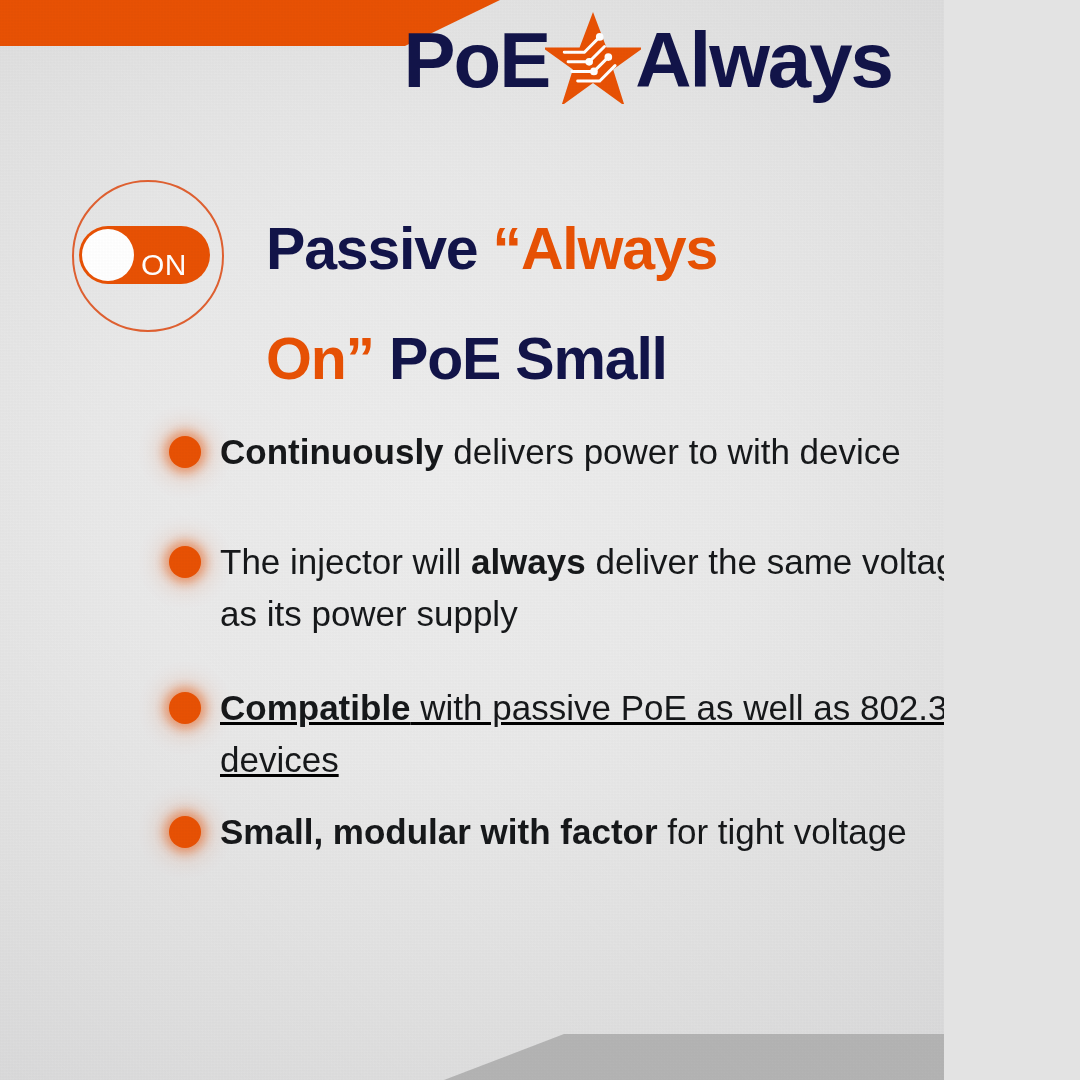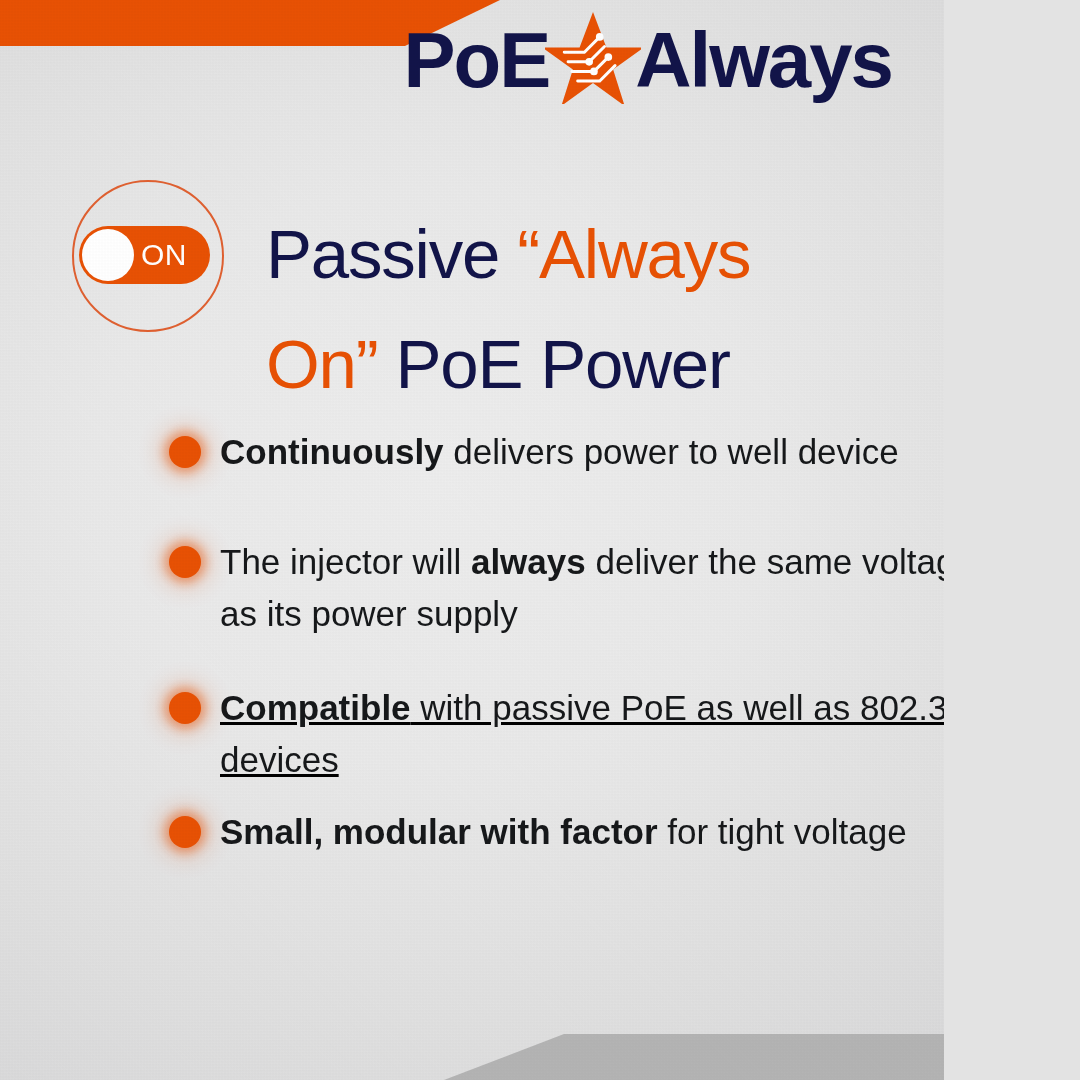--- a/index.html
+++ b/index.html
@@ -124,40 +124,40 @@
     left: 3px;
     top: 3px;
     width: 52px;
     height: 52px;
     border-radius: 50%;
     background: #ffffff;
   }
   .toggle-label {
     position: absolute;
     left: 62px;
-    top: 0;
+    top: 10px;
     height: 58px;
     line-height: 58px;
     color: #ffffff;
     font-size: 30px;
     font-weight: 400;
     letter-spacing: .5px;
     font-family: "Liberation Sans", sans-serif;
   }
 
   
   .headline {
     position: absolute;
     left: 266px;
     top: 154px;
     width: 790px;
     z-index: 20;
     font-family: "Liberation Sans", sans-serif;
-    font-weight: normal;
-    font-size: 69px;
+    font-weight: bold;
+    font-size: 59px;
     line-height: 110px;
     letter-spacing: -1.2px;
     color: #121449;
   }
   .headline .accent { color: #e85104; }
   .headline .line { display: block; white-space: nowrap; }
 
   
   .bullets {
     position: absolute;
@@ -240,29 +240,29 @@
   <div class="toggle-badge">
     <div class="toggle-ring"></div>
     <div class="toggle-pill">
       <div class="toggle-knob"></div>
       <div class="toggle-label">ON</div>
     </div>
   </div>
 
   <h1 class="headline">
     <span class="line"><span>Passive </span><span class="accent">“Always</span></span>
-    <span class="line"><span class="accent">On”</span><span> PoE Power</span></span>
+    <span class="line"><span class="accent">On”</span><span> PoE Small</span></span>
   </h1>
 
   <ul class="bullets" style="list-style:none;margin:0;padding:0;">
     <li class="bullet-item b1">
       <span class="bullet-dot-wrap">
           <span class="bullet-dot"></span>
         </span>
-      <span class="bullet-text"><b>Continuously</b><span> delivers power to well device</span></span>
+      <span class="bullet-text"><b>Continuously</b><span> delivers power to with device</span></span>
     </li>
     <li class="bullet-item b2">
       <span class="bullet-dot-wrap">
           <span class="bullet-dot"></span>
         </span>
       <span class="bullet-text"><span>The injector will </span><b>always</b><span> deliver the same voltage as its power supply</span></span>
     </li>
     <li class="bullet-item b3">
       <span class="bullet-dot-wrap">
           <span class="bullet-dot"></span>

